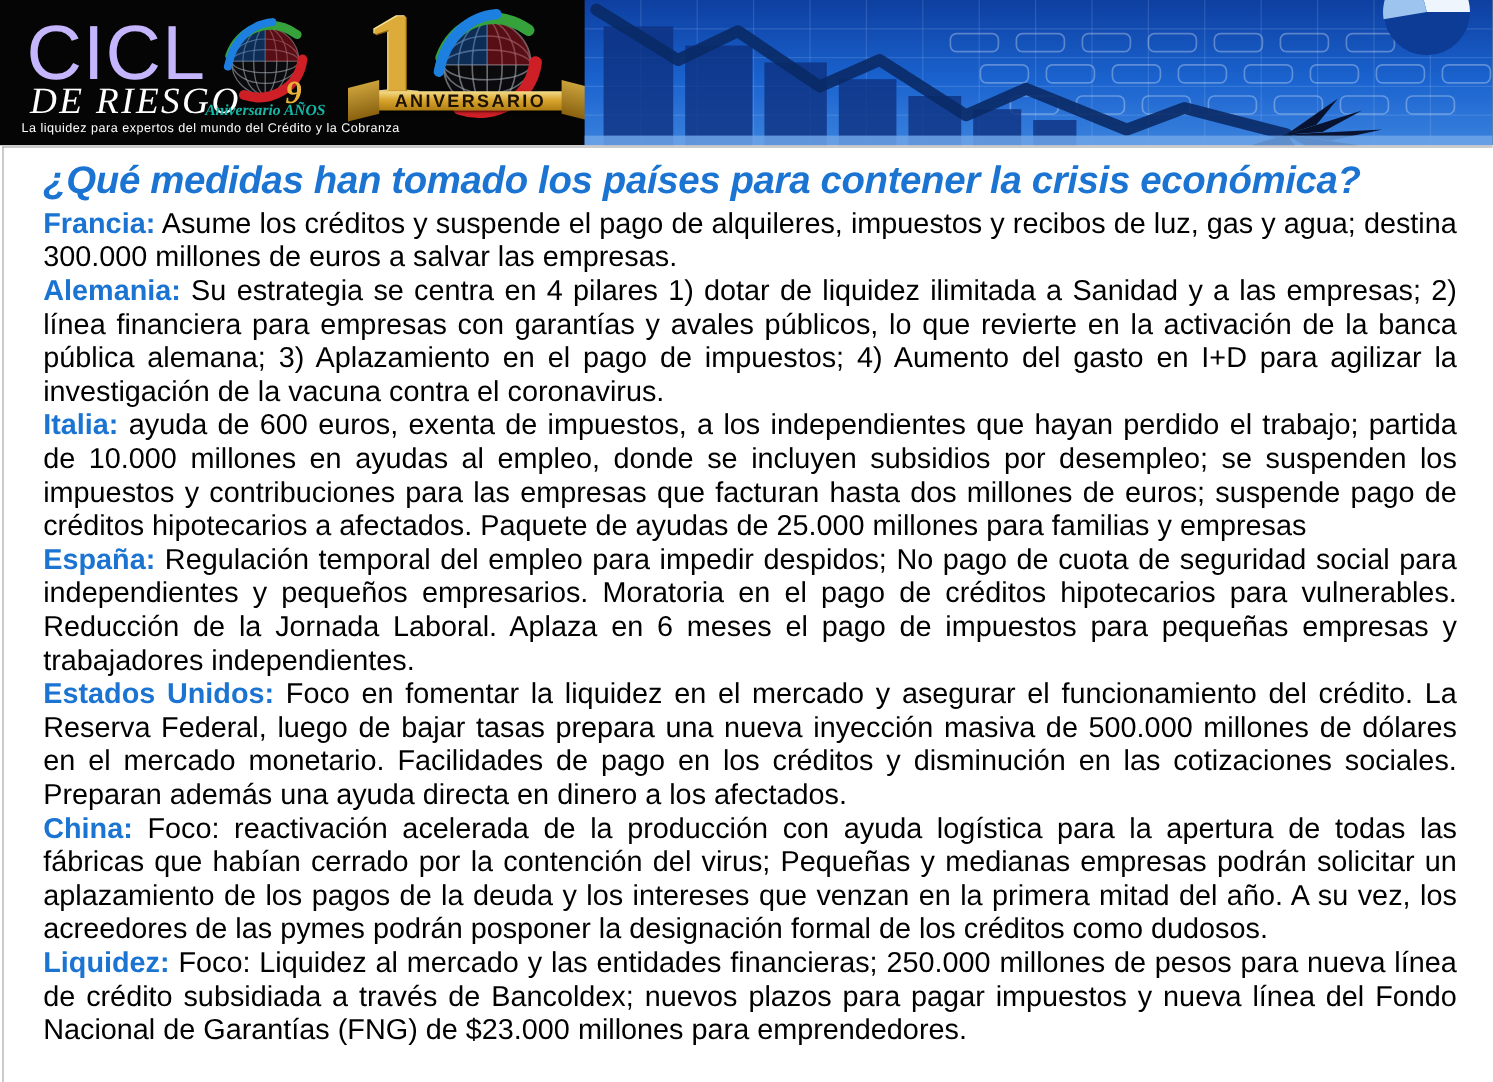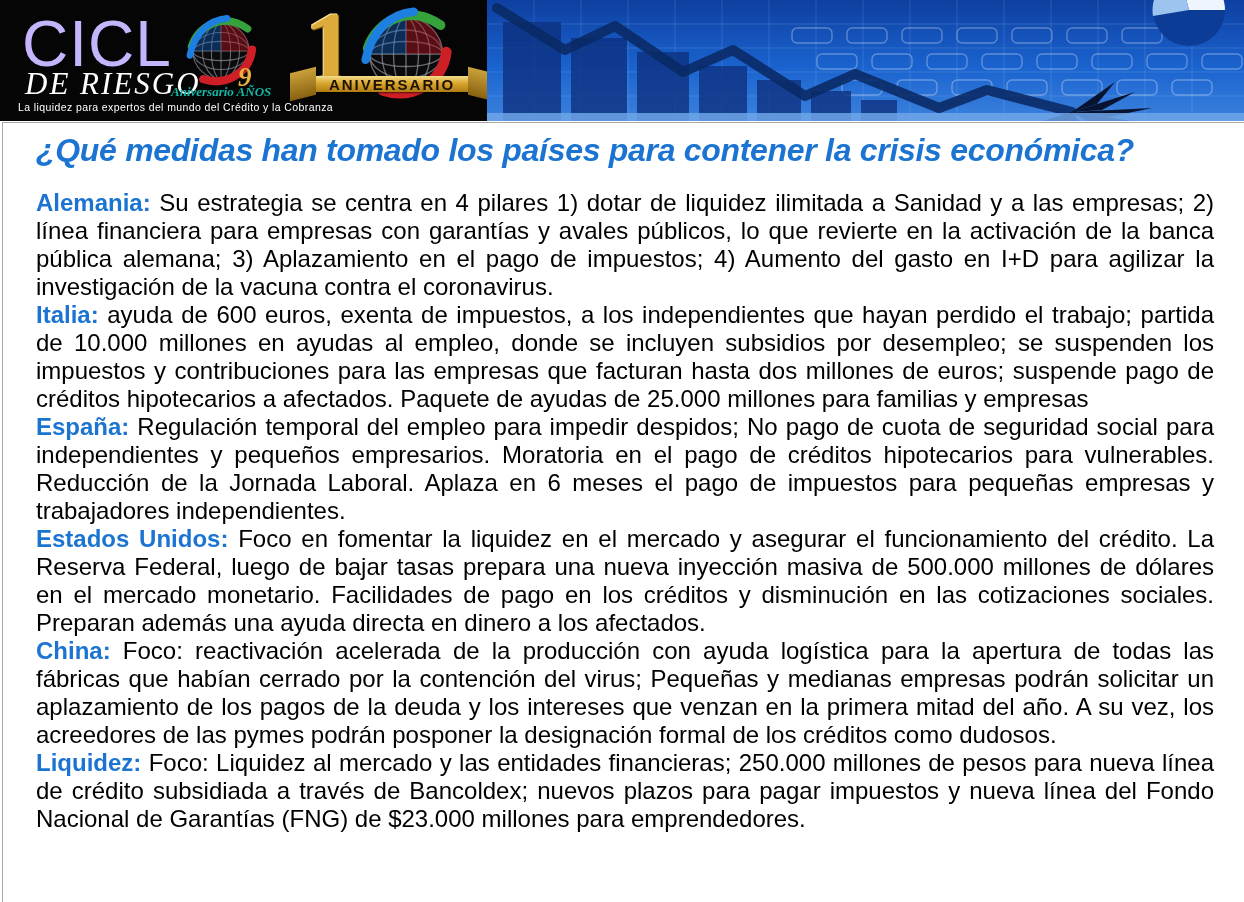--- a/index.html
+++ b/index.html
@@ -69,21 +69,21 @@
   
   .body-frame{
     position:absolute; left:2px; top:122px; width:1250px; height:790px;
     border-left:1px solid #a9a9a9; border-top:1px solid #a9a9a9;
     box-sizing:border-box;
   }
   .content{
     position:absolute; left:36px; top:132px; width:1178px;
   }
   .title{
-    margin:0 0 20px 0; padding:0;
+    margin:0 0 4px 0; padding:0;
     font-size:32px; font-weight:bold; font-style:italic;
     color:var(--accent,#1b74d2); letter-spacing:-0.3px; white-space:nowrap;
   }
   .para{
     margin:0; padding:0;
     font-size:24px; line-height:28px; color:#000000;
     text-align:justify; text-justify:inter-word;
   }
   .country-label{
     color:var(--accent,#1b74d2); font-weight:bold;
@@ -225,20 +225,21 @@
         <rect x="0" y="113" width="757" height="8" fill="#6ea4e8" opacity="0.85"></rect>
       </svg>
     </div>
   </div>
 
   <div class="body-frame"></div>
 
   <div class="content">
     <h1 class="title">¿Qué medidas han tomado los países para contener la crisis económica?</h1>
     <div>
+        <p class="para"><span class="country-label">Francia:</span><span> Asume los créditos y suspende el pago de alquileres, impuestos y recibos de luz, gas y agua; destina 300.000 millones de euros a salvar las empresas.</span></p>
         <p class="para"><span class="country-label">Alemania:</span><span> Su estrategia se centra en 4 pilares 1) dotar de liquidez ilimitada a Sanidad y a las empresas; 2) línea financiera para empresas con garantías y avales públicos, lo que revierte en la activación de la banca pública alemana; 3) Aplazamiento en el pago de impuestos; 4) Aumento del gasto en I+D para agilizar la investigación de la vacuna contra el coronavirus.</span></p>
         <p class="para"><span class="country-label">Italia:</span><span> ayuda de 600 euros, exenta de impuestos, a los independientes que hayan perdido el trabajo; partida de 10.000 millones en ayudas al empleo, donde se incluyen subsidios por desempleo; se suspenden los impuestos y contribuciones para las empresas que facturan hasta dos millones de euros; suspende pago de créditos hipotecarios a afectados. Paquete de ayudas de 25.000 millones para familias y empresas</span></p>
         <p class="para"><span class="country-label">España:</span><span> Regulación temporal del empleo para impedir despidos; No pago de cuota de seguridad social para independientes y pequeños empresarios. Moratoria en el pago de créditos hipotecarios para vulnerables. Reducción de la Jornada Laboral. Aplaza en 6 meses el pago de impuestos para pequeñas empresas y trabajadores independientes.</span></p>
         <p class="para"><span class="country-label">Estados Unidos:</span><span> Foco en fomentar la liquidez en el mercado y asegurar el funcionamiento del crédito. La Reserva Federal, luego de bajar tasas prepara una nueva inyección masiva de 500.000 millones de dólares en el mercado monetario. Facilidades de pago en los créditos y disminución en las cotizaciones sociales. Preparan además una ayuda directa en dinero a los afectados.</span></p>
         <p class="para"><span class="country-label">China:</span><span> Foco: reactivación acelerada de la producción con ayuda logística para la apertura de todas las fábricas que habían cerrado por la contención del virus; Pequeñas y medianas empresas podrán solicitar un aplazamiento de los pagos de la deuda y los intereses que venzan en la primera mitad del año. A su vez, los acreedores de las pymes podrán posponer la designación formal de los créditos como dudosos.</span></p>
         <p class="para"><span class="country-label">Liquidez:</span><span> Foco: Liquidez al mercado y las entidades financieras; 250.000 millones de pesos para nueva línea de crédito subsidiada a través de Bancoldex; nuevos plazos para pagar impuestos y nueva línea del Fondo Nacional de Garantías (FNG) de $23.000 millones para emprendedores.</span></p>
       </div>
   </div>
 
 </div>

